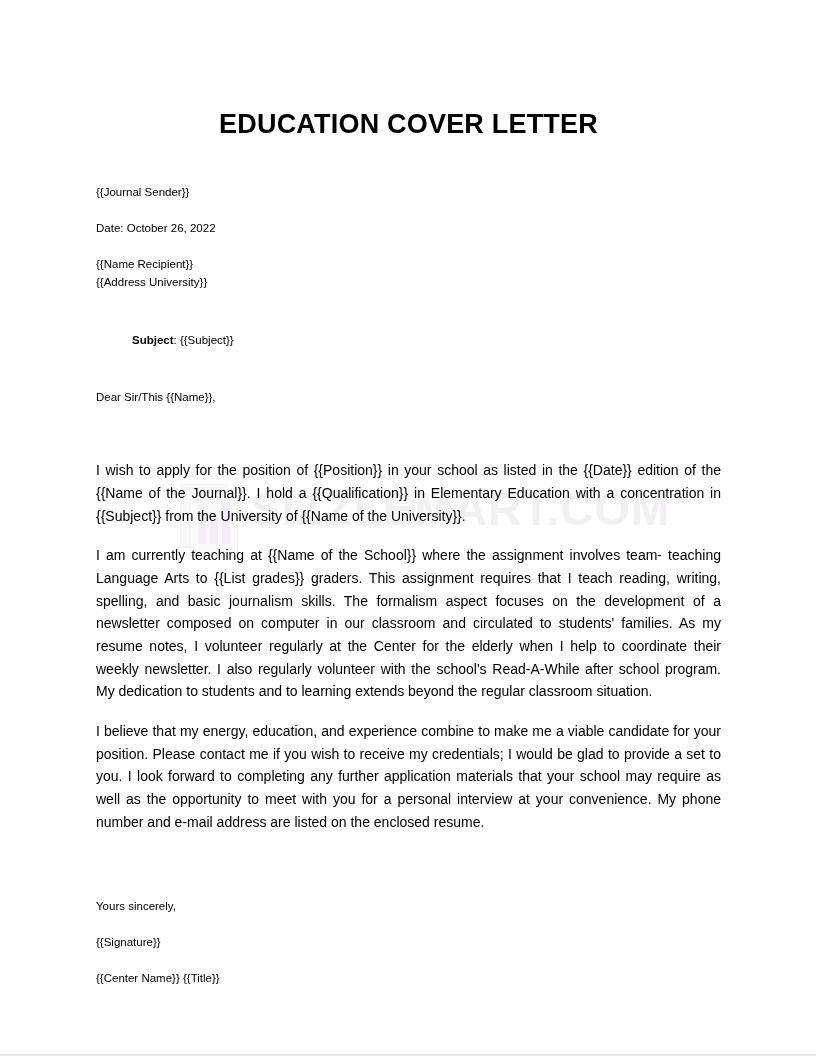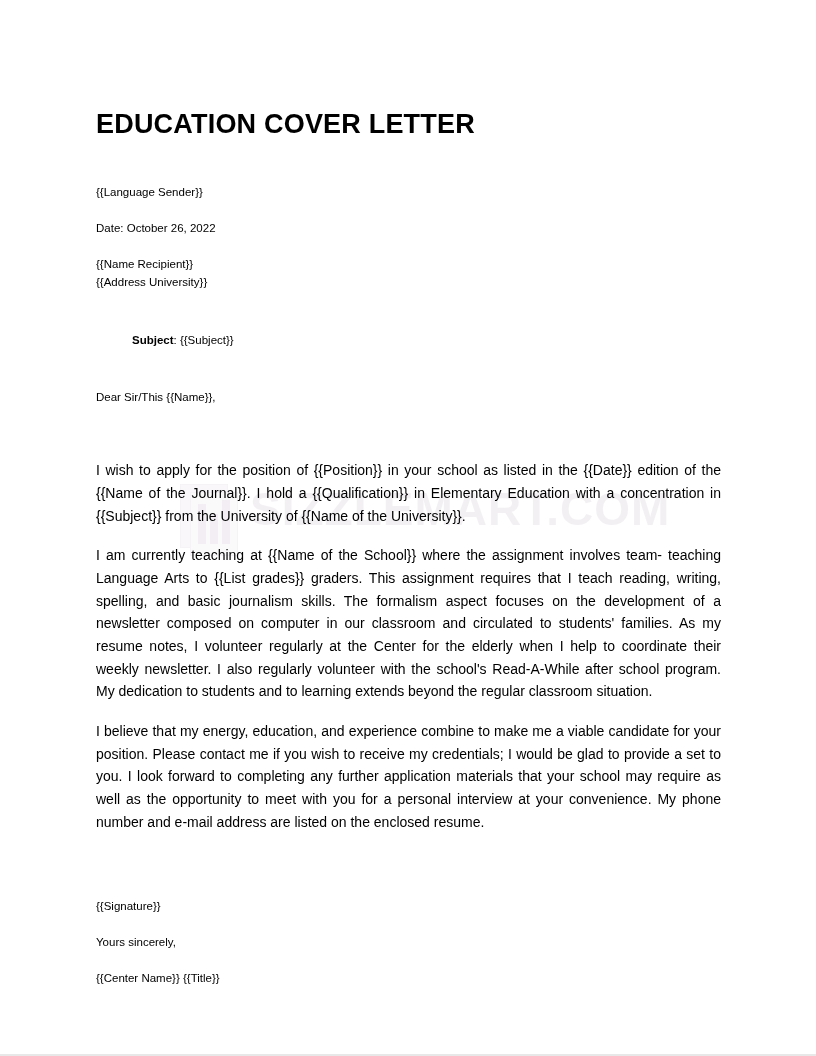--- a/index.html
+++ b/index.html
@@ -34,20 +34,21 @@
   }
   .content {
     position: absolute;
     left: 96px;
     top: 108px;
     width: 625px;
   }
   .doc-title {
     font-size: 27px;
     font-weight: bold;
+    text-align: center;
     letter-spacing: 0.2px;
     margin: 0 0 44px 0;
     line-height: 1.2;
   }
   .block {
     font-size: 11.5px;
     line-height: 1.55;
     margin: 0 0 18px 0;
   }
   .block.tight {
@@ -141,21 +142,21 @@
         <div class="bar b3"></div>
       </div>
       <div class="wm-text">SIZZLEMART.COM</div>
     </div>
   </div>
 
   <div class="content text-layer">
 
     <h1 class="doc-title">EDUCATION COVER LETTER</h1>
 
-    <p class="block">{{Language Sender}}</p>
+    <p class="block">{{Journal Sender}}</p>
 
     <p class="block">Date: October 26, 2022</p>
 
     <p class="block tight">{{Name Recipient}}</p>
     <p class="block">{{Address University}}</p>
 
     <div class="gap-md"></div>
 
     <p class="block"><span class="subject-label">Subject</span><span>: {{Subject}}</span></p>
 
@@ -164,22 +165,22 @@
     <p class="block">Dear Sir/This {{Name}},</p>
 
     <div class="gap-lg"></div>
 
     <p class="para">I wish to apply for the position of {{Position}} in your school as listed in the {{Date}} edition of the {{Name of the Journal}}. I hold a {{Qualification}} in Elementary Education with a concentration in {{Subject}} from the University of {{Name of the University}}.</p>
     <p class="para">I am currently teaching at {{Name of the School}} where the assignment involves team- teaching Language Arts to {{List grades}} graders. This assignment requires that I teach reading, writing, spelling, and basic journalism skills. The formalism aspect focuses on the development of a newsletter composed on computer in our classroom and circulated to students' families. As my resume notes, I volunteer regularly at the Center for the elderly when I help to coordinate their weekly newsletter. I also regularly volunteer with the school's Read-A-While after school program. My dedication to students and to learning extends beyond the regular classroom situation.</p>
     <p class="para">I believe that my energy, education, and experience combine to make me a viable candidate for your position. Please contact me if you wish to receive my credentials; I would be glad to provide a set to you. I look forward to completing any further application materials that your school may require as well as the opportunity to meet with you for a personal interview at your convenience. My phone number and e-mail address are listed on the enclosed resume.</p>
 
     <div class="gap-xl"></div>
 
+    <p class="block">Yours sincerely,</p>
+
     <p class="block">{{Signature}}</p>
-
-    <p class="block">Yours sincerely,</p>
 
     <p class="block">{{Center Name}} {{Title}}</p>
 
   </div>
 
   <div class="page-border-bottom"></div>
 </div>
 
 </body></html>

